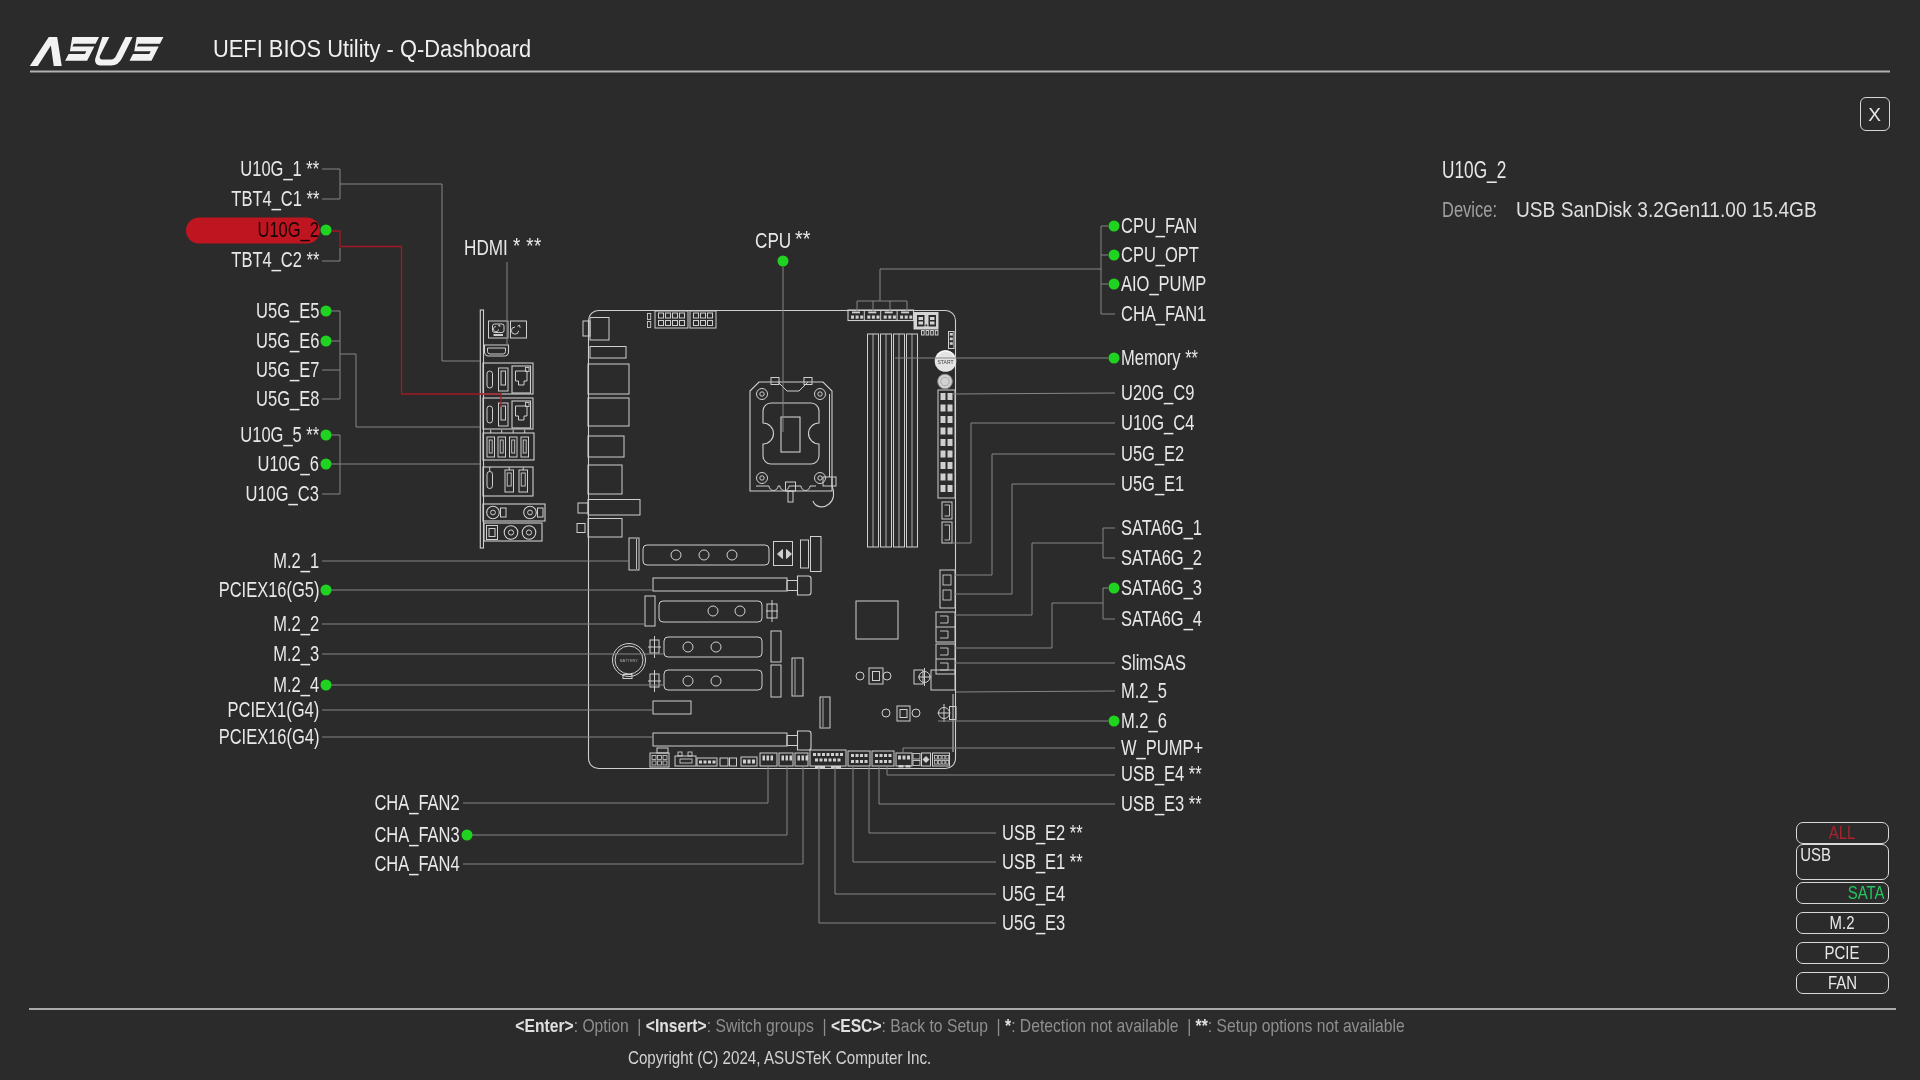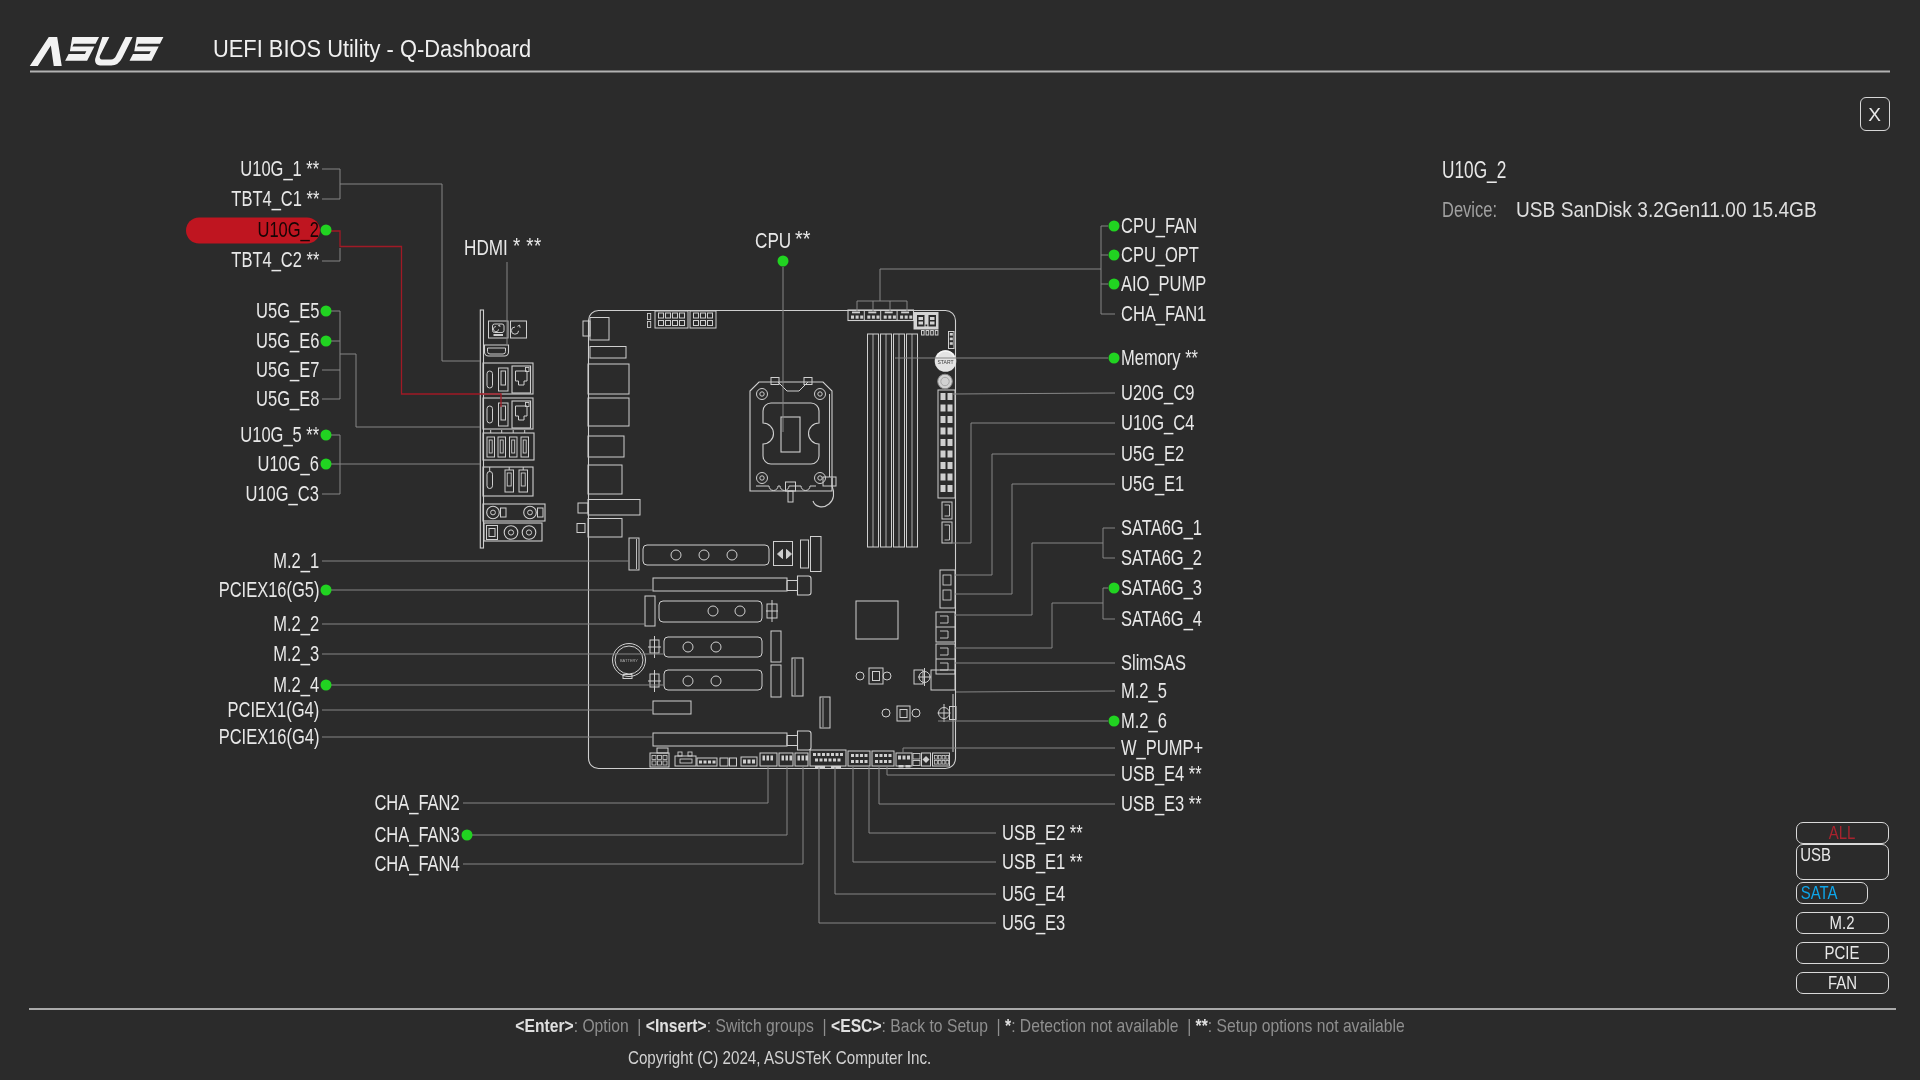--- a/index.html
+++ b/index.html
@@ -445,21 +445,21 @@
     <circle cx="1114" cy="284" r="5.5" fill="#21d321"></circle>
     <circle cx="1114" cy="588" r="5.5" fill="#21d321"></circle>
     <circle cx="1114" cy="721" r="5.5" fill="#21d321"></circle>
 </svg>
 
 <div style="position:absolute;left:213px;top:36px;font-size:23px;color:#f0f0f0;transform:scaleX(0.95);transform-origin:0 0;">UEFI BIOS Utility - Q-Dashboard</div>
 
 <div style="position:absolute;left:1859.5px;top:97px;width:30px;height:34px;border:1.6px solid #d6d6d6;border-radius:6px;color:#e8e8e8;font-size:19px;text-align:center;line-height:33px;">X</div>
 <div style="position:absolute;left:1796px;top:822px;width:93px;height:22px;border:1.3px solid #d9d9d9;border-radius:7px;color:#a8232e;font-size:18px;text-align:center;line-height:21px;"><span style="display:inline-block;transform:scaleX(0.83);">ALL</span></div>
 <div style="position:absolute;left:1796px;top:844px;width:93px;height:36px;border:1.3px solid #d9d9d9;border-radius:7px;color:#e8e8e8;font-size:18px;text-align:left;line-height:21px;"><span style="display:inline-block;transform:scaleX(0.83);">USB</span></div>
-<div style="position:absolute;left:1796px;top:882px;width:72px;height:22px;border:1.3px solid #d9d9d9;border-radius:7px;color:#0ea5e9;font-size:18px;text-align:left;line-height:21px;"><span style="display:inline-block;transform:scaleX(0.83);">SATA</span></div>
+<div style="position:absolute;left:1796px;top:882px;width:93px;height:22px;border:1.3px solid #d9d9d9;border-radius:7px;color:#22c55e;font-size:18px;text-align:right;line-height:21px;"><span style="display:inline-block;transform:scaleX(0.83);">SATA</span></div>
 <div style="position:absolute;left:1796px;top:912px;width:93px;height:22px;border:1.3px solid #d9d9d9;border-radius:7px;color:#e8e8e8;font-size:18px;text-align:center;line-height:21px;"><span style="display:inline-block;transform:scaleX(0.83);">M.2</span></div>
 <div style="position:absolute;left:1796px;top:942px;width:93px;height:22px;border:1.3px solid #d9d9d9;border-radius:7px;color:#e8e8e8;font-size:18px;text-align:center;line-height:21px;"><span style="display:inline-block;transform:scaleX(0.83);">PCIE</span></div>
 <div style="position:absolute;left:1796px;top:972px;width:93px;height:22px;border:1.3px solid #d9d9d9;border-radius:7px;color:#e8e8e8;font-size:18px;text-align:center;line-height:21px;"><span style="display:inline-block;transform:scaleX(0.83);">FAN</span></div>
 <div style="position:absolute;right:1601px;top:155px;height:28px;line-height:28px;font-size:22px;color:#e8e8e8;font-weight:400;letter-spacing:0;white-space:pre;transform:scaleX(0.75);transform-origin:100% 50%;">U10G_1 **</div>
 <div style="position:absolute;right:1601px;top:185px;height:28px;line-height:28px;font-size:22px;color:#e8e8e8;font-weight:400;letter-spacing:0;white-space:pre;transform:scaleX(0.75);transform-origin:100% 50%;">TBT4_C1 **</div>
 <div style="position:absolute;right:1601px;top:246px;height:28px;line-height:28px;font-size:22px;color:#e8e8e8;font-weight:400;letter-spacing:0;white-space:pre;transform:scaleX(0.75);transform-origin:100% 50%;">TBT4_C2 **</div>
 <div style="position:absolute;right:1601px;top:297px;height:28px;line-height:28px;font-size:22px;color:#e8e8e8;font-weight:400;letter-spacing:0;white-space:pre;transform:scaleX(0.75);transform-origin:100% 50%;">U5G_E5</div>
 <div style="position:absolute;right:1601px;top:327px;height:28px;line-height:28px;font-size:22px;color:#e8e8e8;font-weight:400;letter-spacing:0;white-space:pre;transform:scaleX(0.75);transform-origin:100% 50%;">U5G_E6</div>
 <div style="position:absolute;right:1601px;top:356px;height:28px;line-height:28px;font-size:22px;color:#e8e8e8;font-weight:400;letter-spacing:0;white-space:pre;transform:scaleX(0.75);transform-origin:100% 50%;">U5G_E7</div>
 <div style="position:absolute;right:1601px;top:385px;height:28px;line-height:28px;font-size:22px;color:#e8e8e8;font-weight:400;letter-spacing:0;white-space:pre;transform:scaleX(0.75);transform-origin:100% 50%;">U5G_E8</div>

